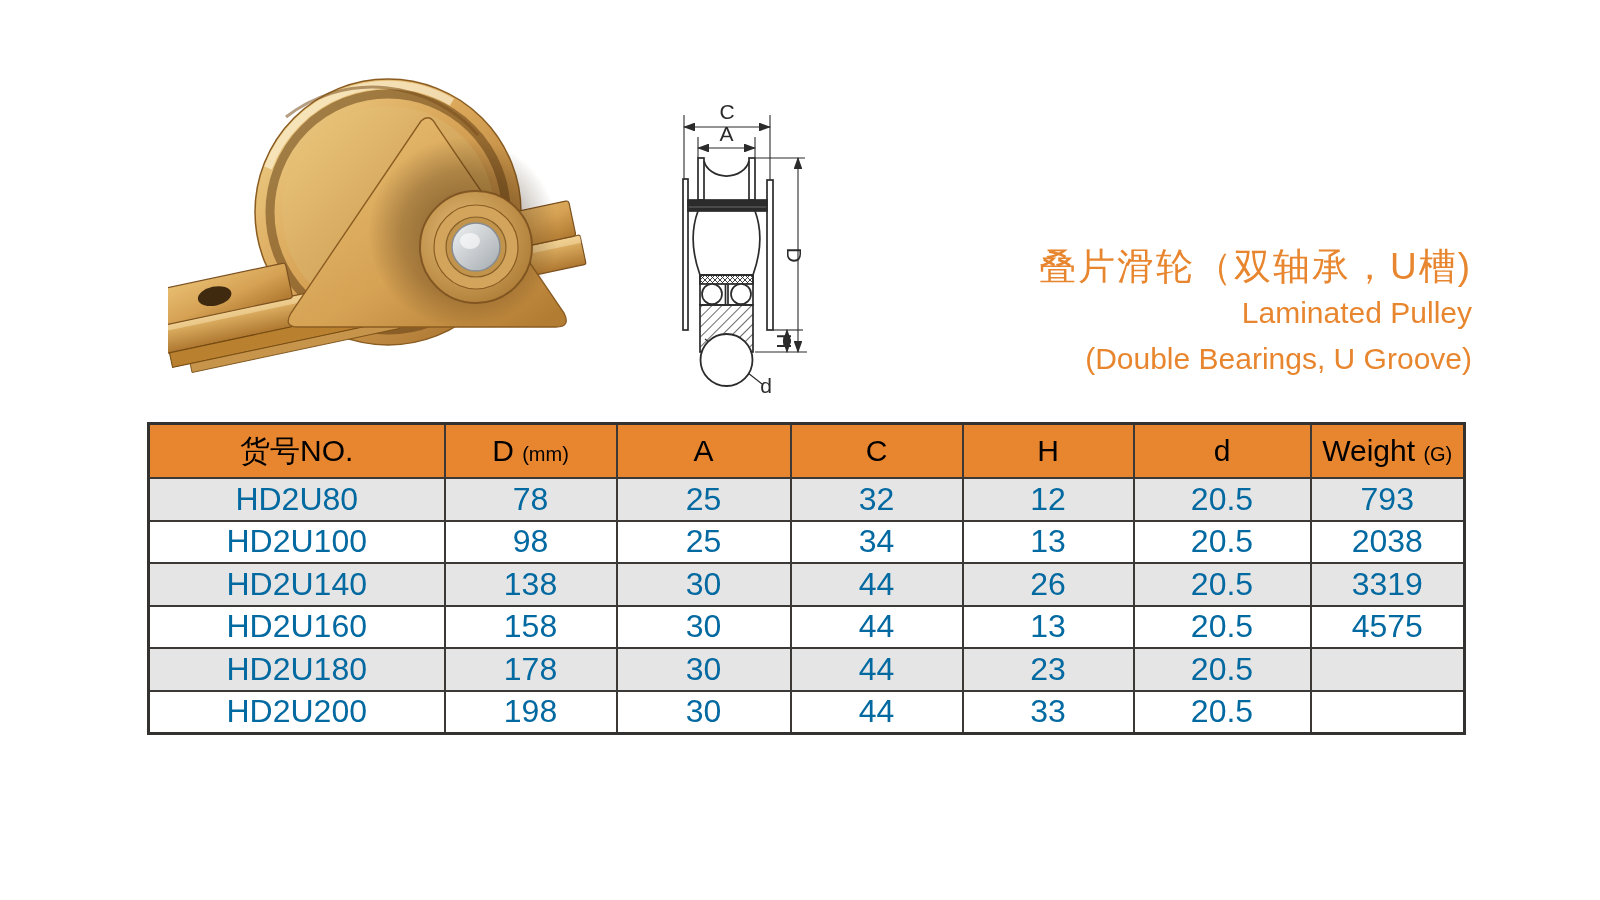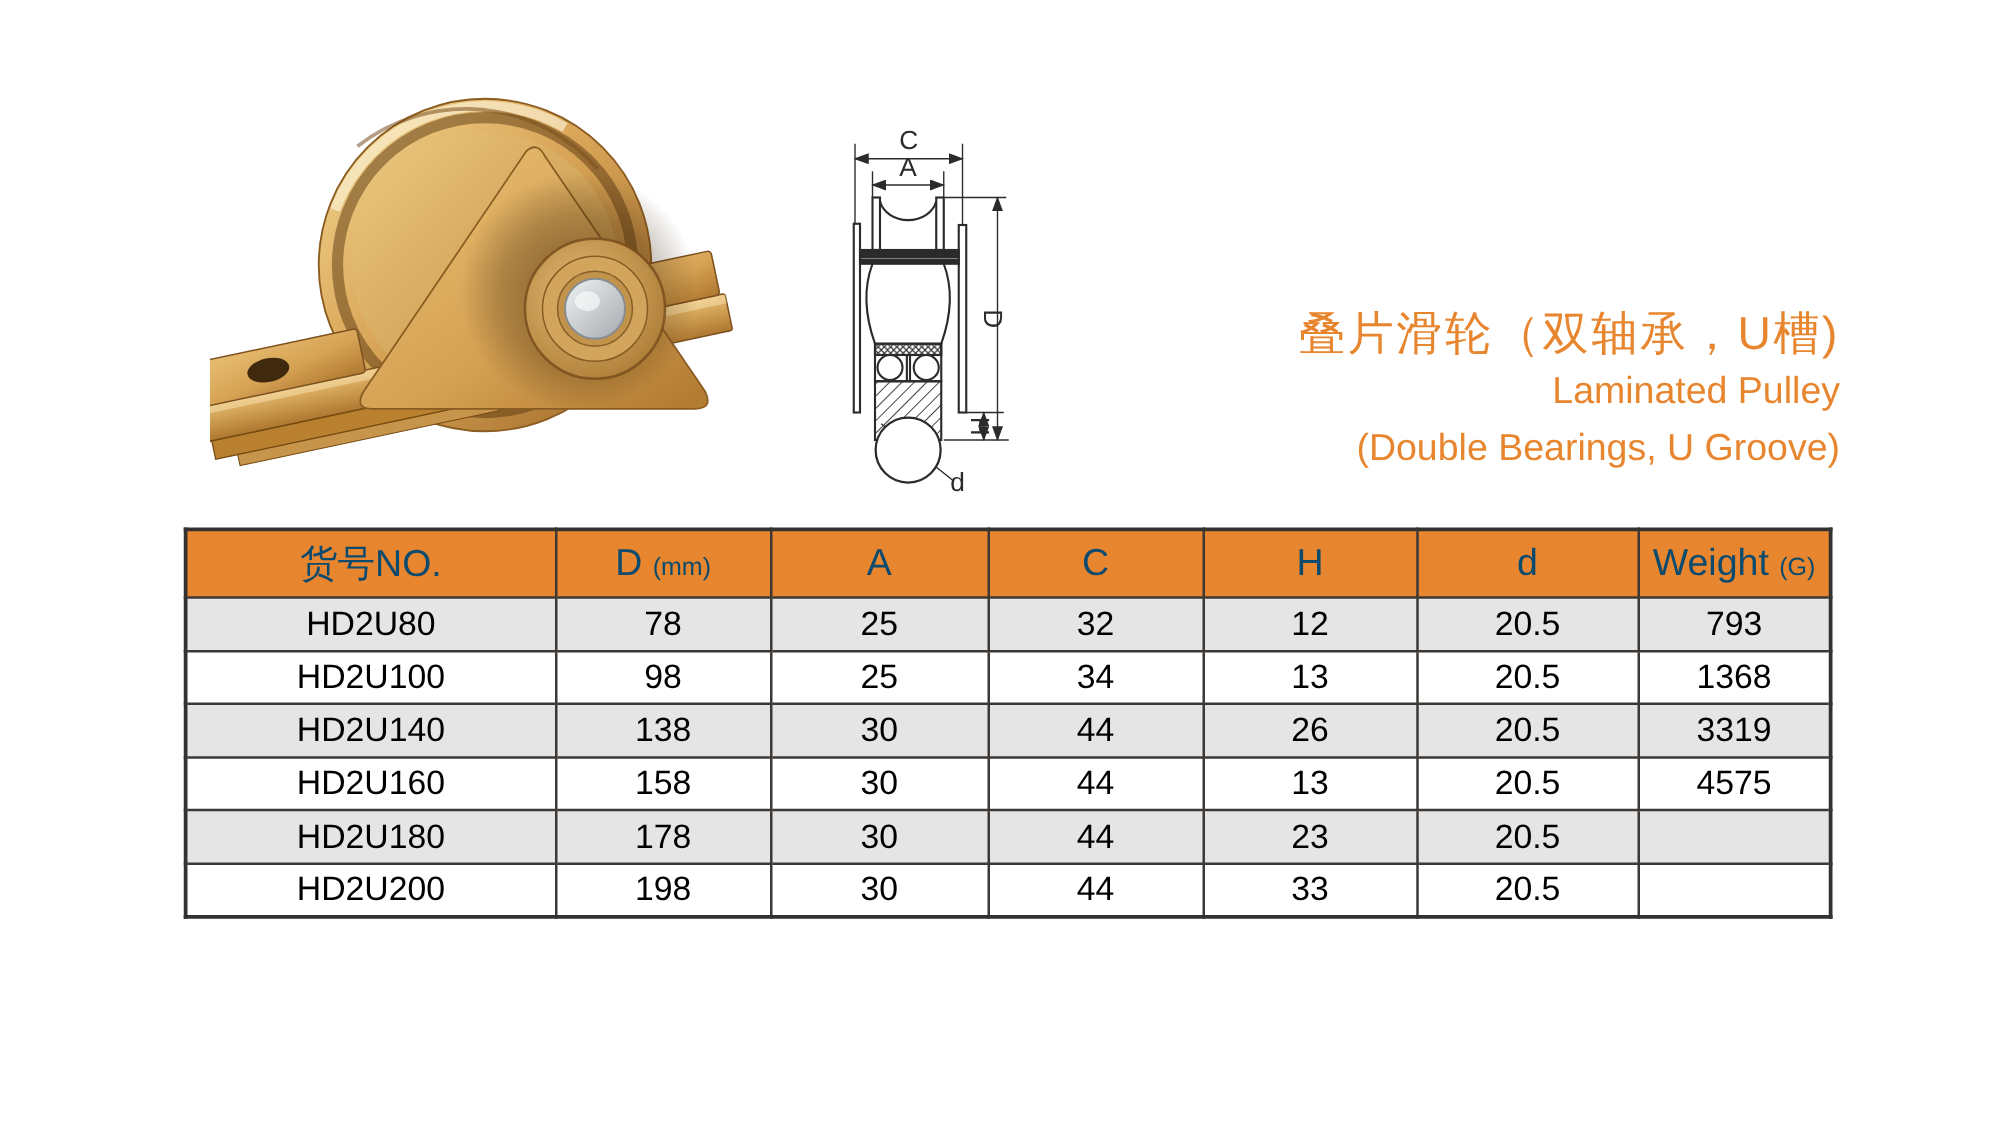--- a/index.html
+++ b/index.html
@@ -16,24 +16,24 @@
   .title-en{font-size:30px;font-weight:400;line-height:46px;}
   table.spec-table{
     position:absolute;left:147px;top:422px;width:1316px;
     border-collapse:collapse;table-layout:fixed;
     border:3px solid #343230;
   }
   .spec-table th,.spec-table td{
     border:2px solid #3c3836;text-align:center;vertical-align:middle;padding:0;
   }
   .spec-table thead th{
-    background:#E8862F;color:#0c4a6e;font-weight:400;font-size:30px;height:52px;
+    background:#E8862F;color:#000000;font-weight:400;font-size:30px;height:52px;
   }
   .spec-table thead th .unit{font-size:20px;}
-  .spec-table td{font-size:27px;color:#000000;height:40.5px;}
+  .spec-table td{font-size:32px;color:#0369a1;height:40.5px;}
   .spec-table tbody tr:nth-child(odd){background:#E5E5E5;}
   .spec-table tbody tr:nth-child(even){background:#ffffff;}
   svg text{font-family:"Liberation Sans","DejaVu Sans",sans-serif;}
 </style>
 </head>
 <body>
 
 <div class="photo-wrap">
   <svg viewBox="0 0 432 340" width="432" height="340">
     <defs>
@@ -212,21 +212,21 @@
         <td>20.5</td>
         <td>793</td>
       </tr>
       <tr>
         <td>HD2U100</td>
         <td>98</td>
         <td>25</td>
         <td>34</td>
         <td>13</td>
         <td>20.5</td>
-        <td>1368</td>
+        <td>2038</td>
       </tr>
       <tr>
         <td>HD2U140</td>
         <td>138</td>
         <td>30</td>
         <td>44</td>
         <td>26</td>
         <td>20.5</td>
         <td>3319</td>
       </tr>

